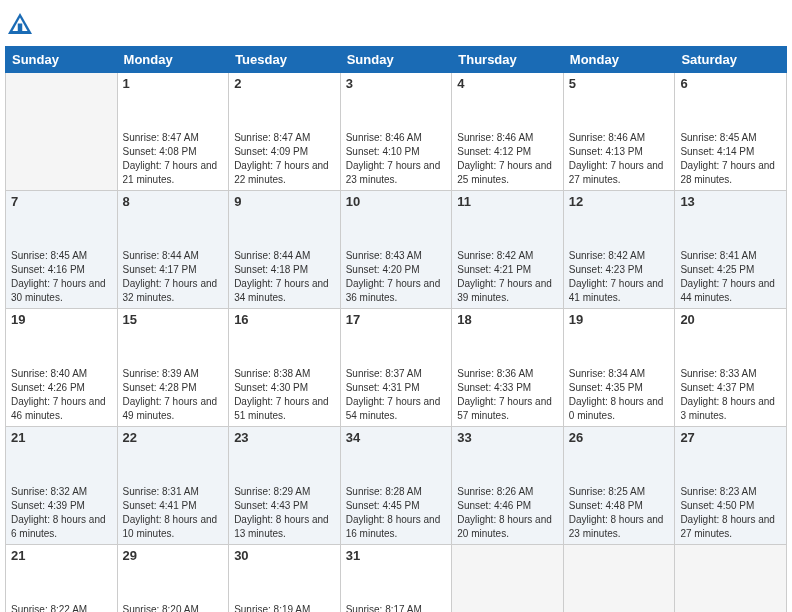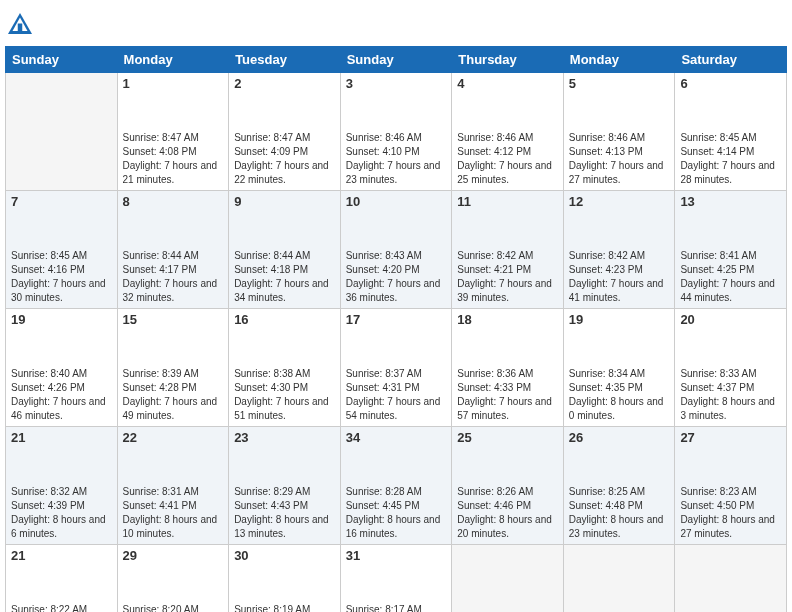--- a/index.html
+++ b/index.html
@@ -232,21 +232,21 @@
           </td>
           <td>
             <span class="day-num">23</span>
             <div class="day-info">Sunrise: 8:29 AM<br>Sunset: 4:43 PM<br>Daylight: 8 hours and 13 minutes.</div>
           </td>
           <td>
             <span class="day-num">34</span>
             <div class="day-info">Sunrise: 8:28 AM<br>Sunset: 4:45 PM<br>Daylight: 8 hours and 16 minutes.</div>
           </td>
           <td>
-            <span class="day-num">25</span>
+            <span class="day-num">33</span>
             <div class="day-info">Sunrise: 8:26 AM<br>Sunset: 4:46 PM<br>Daylight: 8 hours and 20 minutes.</div>
           </td>
           <td>
             <span class="day-num">26</span>
             <div class="day-info">Sunrise: 8:25 AM<br>Sunset: 4:48 PM<br>Daylight: 8 hours and 23 minutes.</div>
           </td>
           <td>
             <span class="day-num">27</span>
             <div class="day-info">Sunrise: 8:23 AM<br>Sunset: 4:50 PM<br>Daylight: 8 hours and 27 minutes.</div>
           </td>

